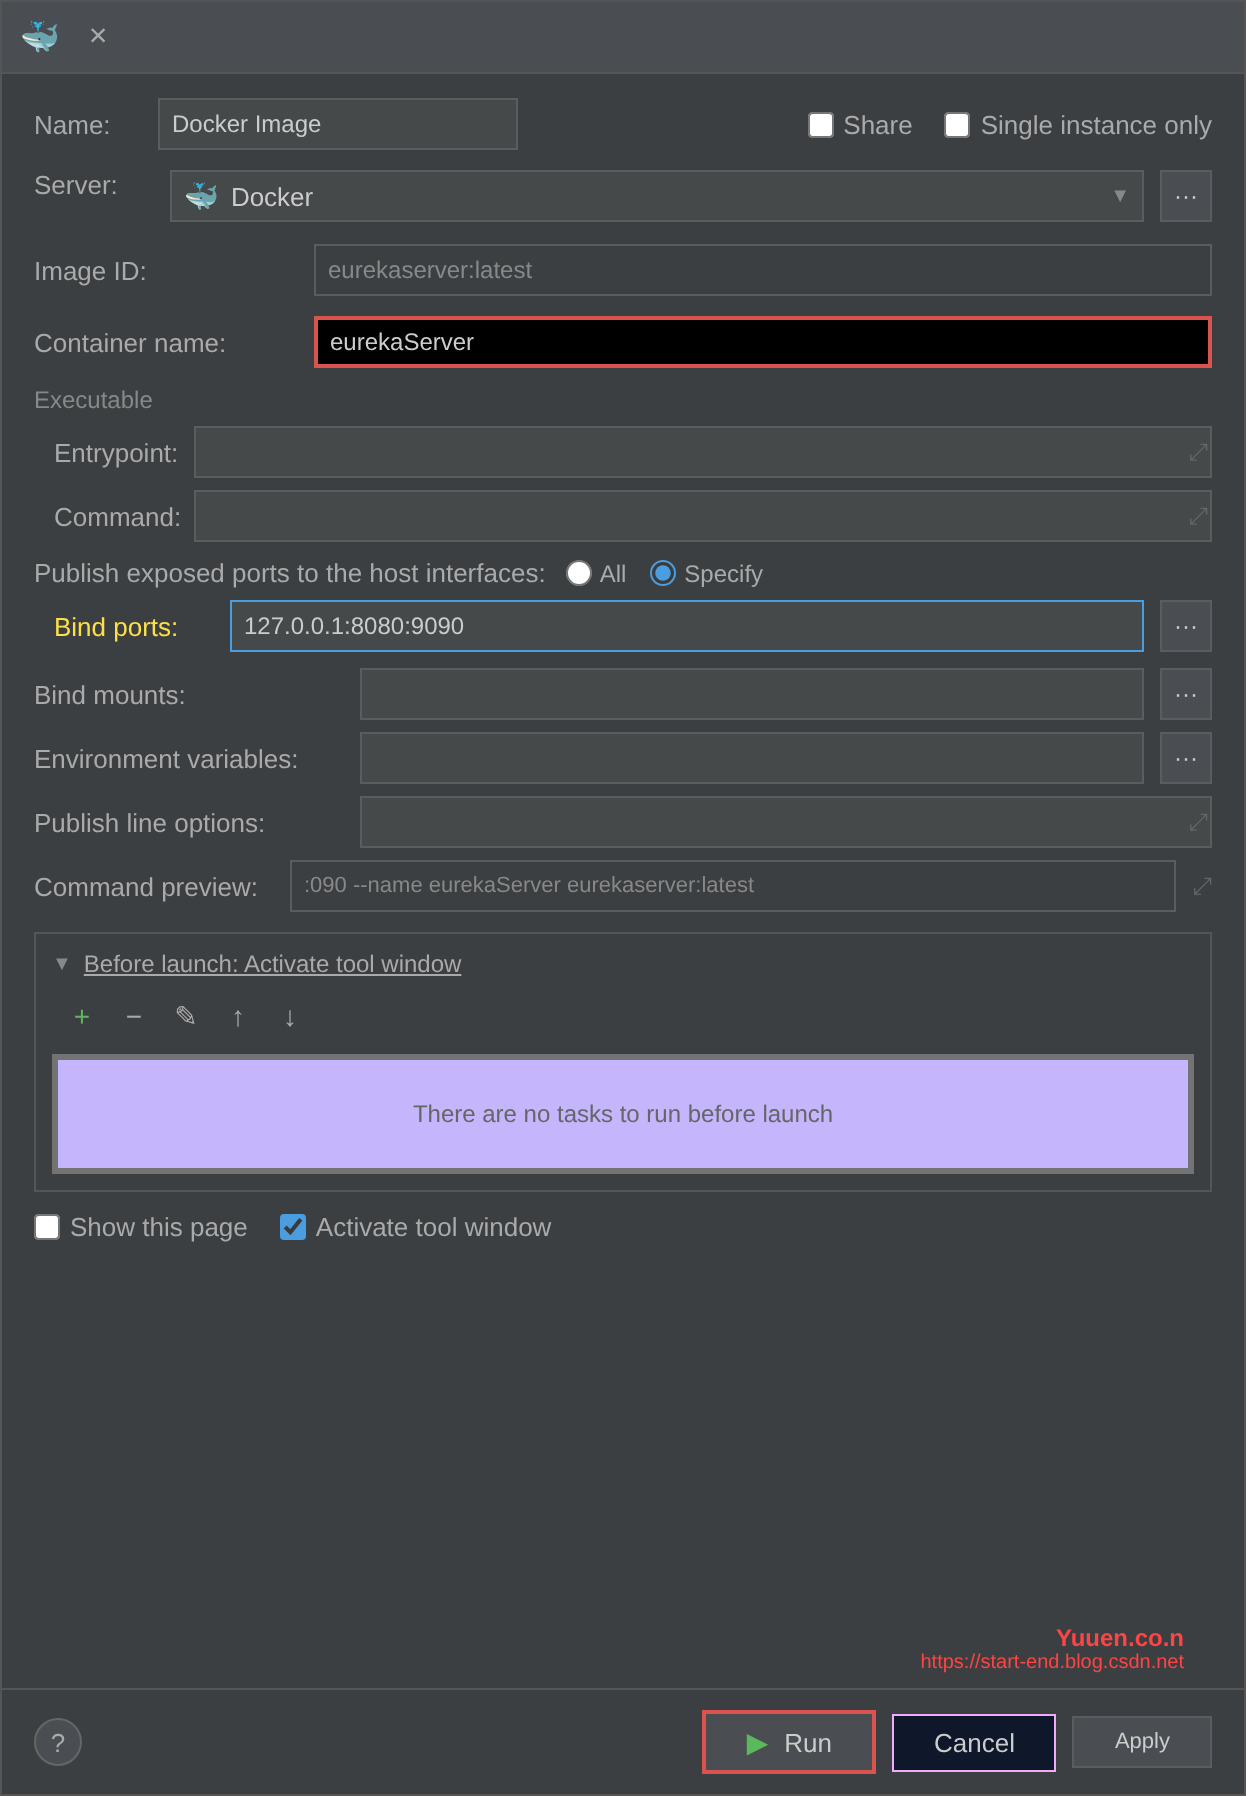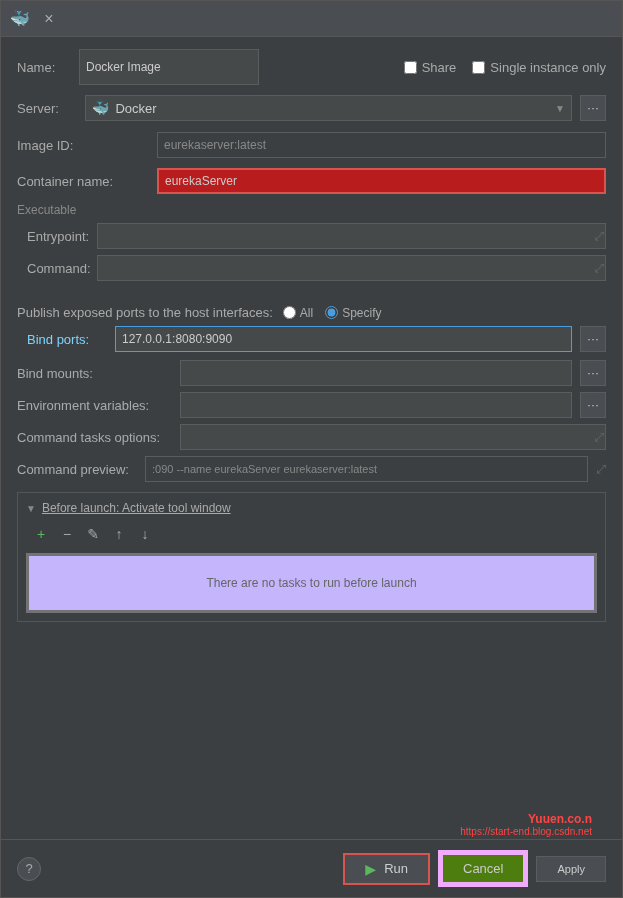--- a/index.html
+++ b/index.html
@@ -71,21 +71,21 @@
       min-height: 28px;
     }
     .form-label {
       width: 140px;
       flex-shrink: 0;
       color: #aaa;
       text-align: left;
     }
     .form-control-highlighted {
       border: 2px solid #d9534f;
-      background: #b91c1c;
+      background: #000000;
       color: #ccc;
       padding: 3px 6px;
       height: 26px;
       outline: none;
       font-size: 12px;
       flex: 1;
     }
     .form-control-readonly {
       flex: 1;
       background: #3c3f41;
@@ -106,21 +106,21 @@
       color: #aaa;
       width: 50px;
       flex-shrink: 0;
     }
     .name-input {
       width: 180px;
       background: #45494a;
       border: 1px solid #5a5d5e;
       color: #ccc;
       padding: 3px 6px;
-      height: 36px;
+      height: 26px;
       outline: none;
       font-size: 12px;
     }
     .checkbox-group {
       display: flex;
       align-items: flex-end;
       gap: 16px;
       flex: 1;
       justify-content: flex-end;
     }
@@ -129,21 +129,20 @@
       align-items: center;
       gap: 5px;
       color: #aaa;
     }
     .checkbox-item input[type=checkbox] {
       accent-color: #4a9ee0;
     }
 
     .server-row {
       display: flex;
-      align-items: center;
       margin-bottom: 10px;
       gap: 8px;
     }
     .server-label {
       color: #aaa;
       width: 60px;
       flex-shrink: 0;
     }
     .server-combo {
       flex: 1;
@@ -178,21 +177,21 @@
       display: flex;
       align-items: center;
       justify-content: center;
       cursor: pointer;
       font-size: 12px;
       flex-shrink: 0;
     }
 
     .executable-section {
       border: none;
-      margin-bottom: 24px;
+      margin-bottom: 8px;
     }
     .executable-title {
       color: #888;
       font-size: 12px;
       margin-bottom: 6px;
     }
     .executable-row {
       display: flex;
       align-items: center;
       margin-bottom: 6px;
@@ -256,21 +255,21 @@
       accent-color: #4a9ee0;
     }
     .bind-ports-row {
       display: flex;
       align-items: center;
       margin-bottom: 6px;
       gap: 8px;
     }
     .bind-label {
       width: 90px;
-      color: #7dd3fc;
+      color: #fde047;
       flex-shrink: 0;
       padding-left: 10px;
     }
     .bind-input-normal {
       flex: 1;
       background: #45494a;
       border: 1px solid #4a9ee0;
       color: #ccc;
       padding: 3px 6px;
       height: 26px;
@@ -453,22 +452,22 @@
       display: flex;
       align-items: center;
       gap: 8px;
       font-size: 13px;
     }
     .run-triangle {
       color: #5cb85c;
       font-size: 14px;
     }
     .btn-cancel {
-      background: #4d7c0f;
-      border: 5px solid #f0abfc;
+      background: #0f172a;
+      border: 1px solid #f0abfc;
       color: #ccc;
       padding: 6px 20px;
       cursor: pointer;
       font-size: 13px;
     }
     .btn-apply {
       background: #4a4e52;
       border: 1px solid #5a5d5e;
       color: #ccc;
       padding: 6px 20px;
@@ -589,21 +588,21 @@
       <div class="btn-dots">···</div>
     </div>
 
     <div class="simple-row">
       <span class="simple-label">Environment variables:</span>
       <input class="simple-input" type="text" style="">
       <div class="btn-dots">···</div>
     </div>
 
     <div class="cmd-options-row">
-      <span class="cmd-options-label">Command tasks options:</span>
+      <span class="cmd-options-label">Publish line options:</span>
       <div class="cmd-options-wrap">
         <input class="cmd-options-input" type="text" style="">
         <span class="expand-btn">⤢</span>
       </div>
     </div>
 
     <div class="preview-row">
       <span class="preview-label">Command preview:</span>
       <div class="preview-input">
         <span>:090 --name eurekaServer eurekaserver:latest</span>
@@ -619,20 +618,30 @@
       <div class="toolbar-icons">
         <button class="toolbar-btn green">+</button>
         <button class="toolbar-btn">−</button>
         <button class="toolbar-btn">✎</button>
         <button class="toolbar-btn">↑</button>
         <button class="toolbar-btn">↓</button>
       </div>
       <div class="no-tasks">There are no tasks to run before launch</div>
     </div>
 
+    <div class="bottom-options">
+      <label class="checkbox-item">
+        <input type="checkbox" style="">
+        <span>Show this page</span>
+      </label>
+      <label class="checkbox-item">
+        <input type="checkbox" checked="" style="">
+        <span>Activate tool window</span>
+      </label>
+    </div>
 
   </div>
 
   <div class="button-row">
     <div class="btn-help">?</div>
     <div class="btn-group">
       <div class="watermark-block">
         <div class="watermark-line1">Yuuen.co.n</div>
         <div class="watermark-line2">https://start-end.blog.csdn.net</div>
       </div>

